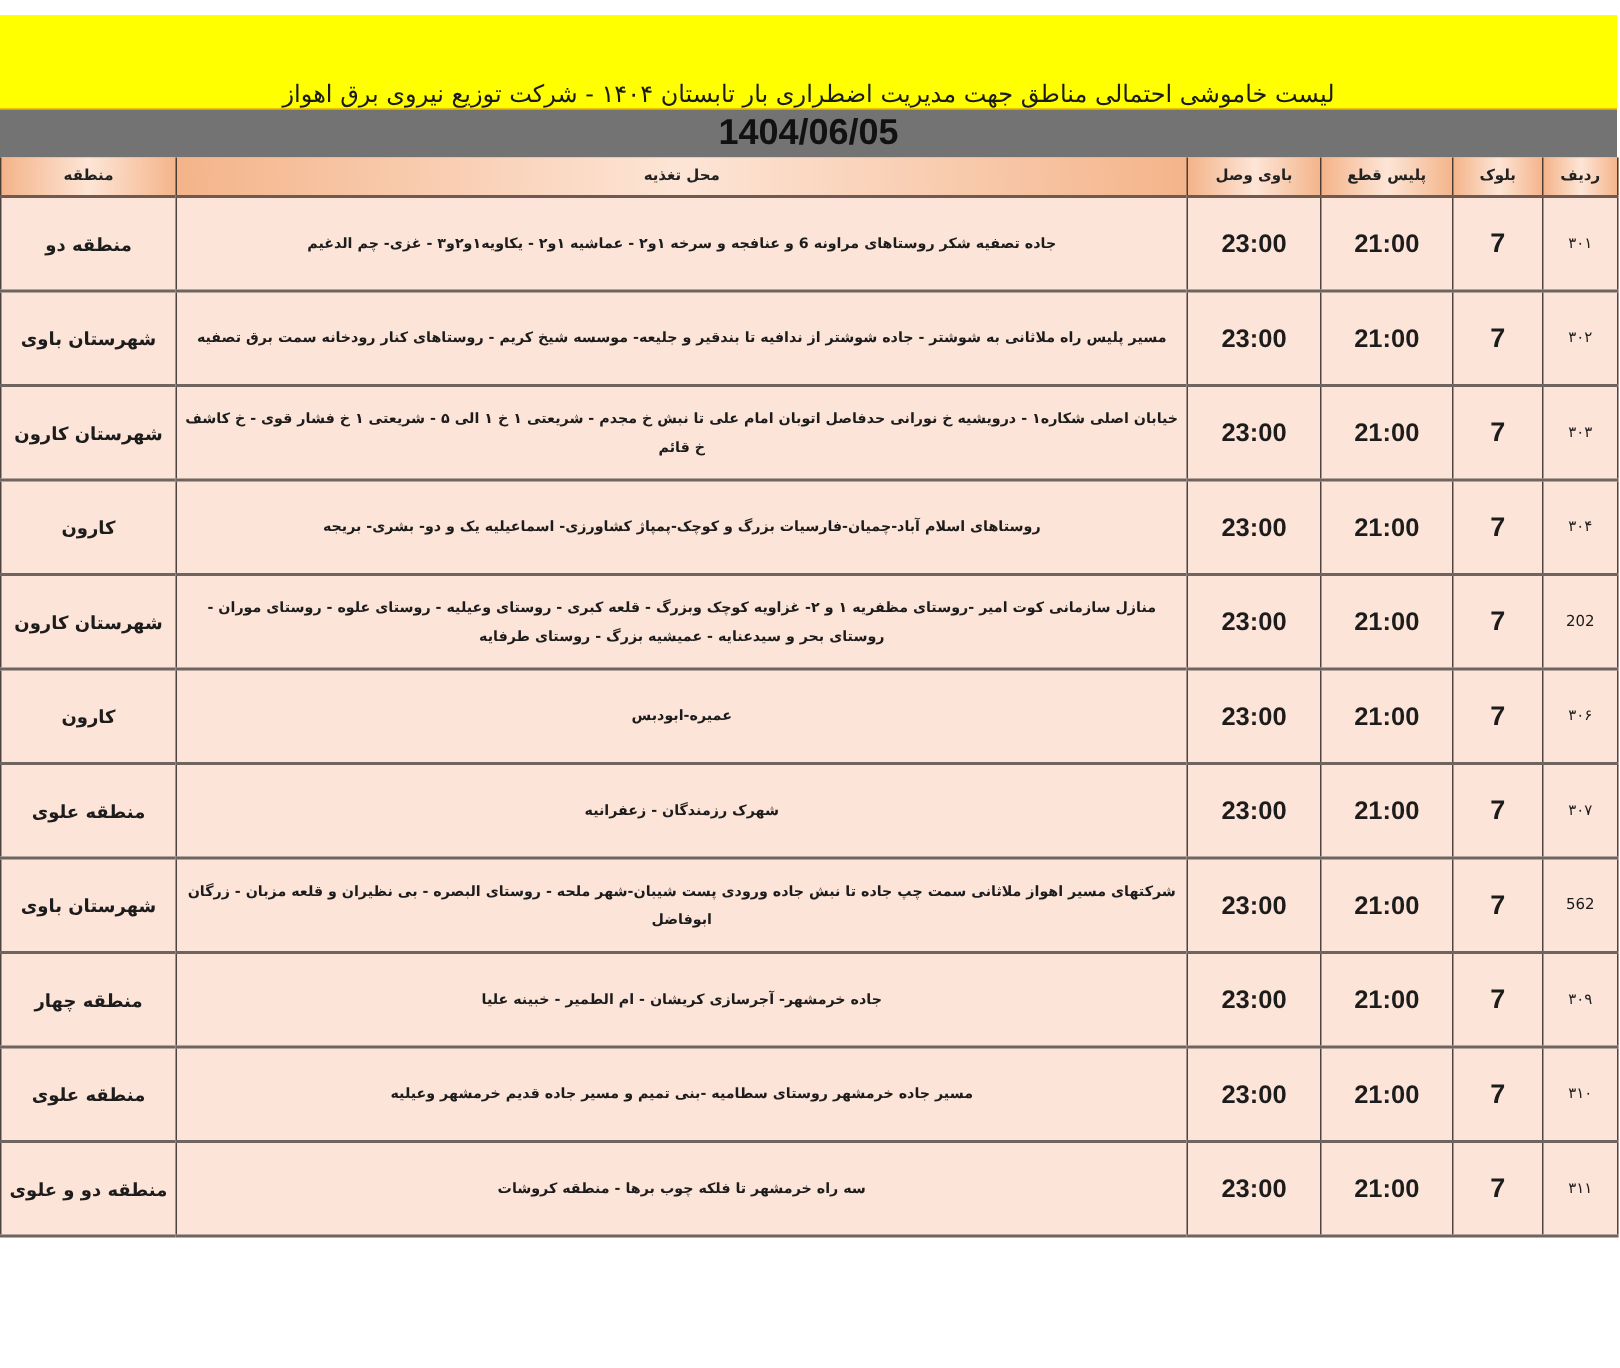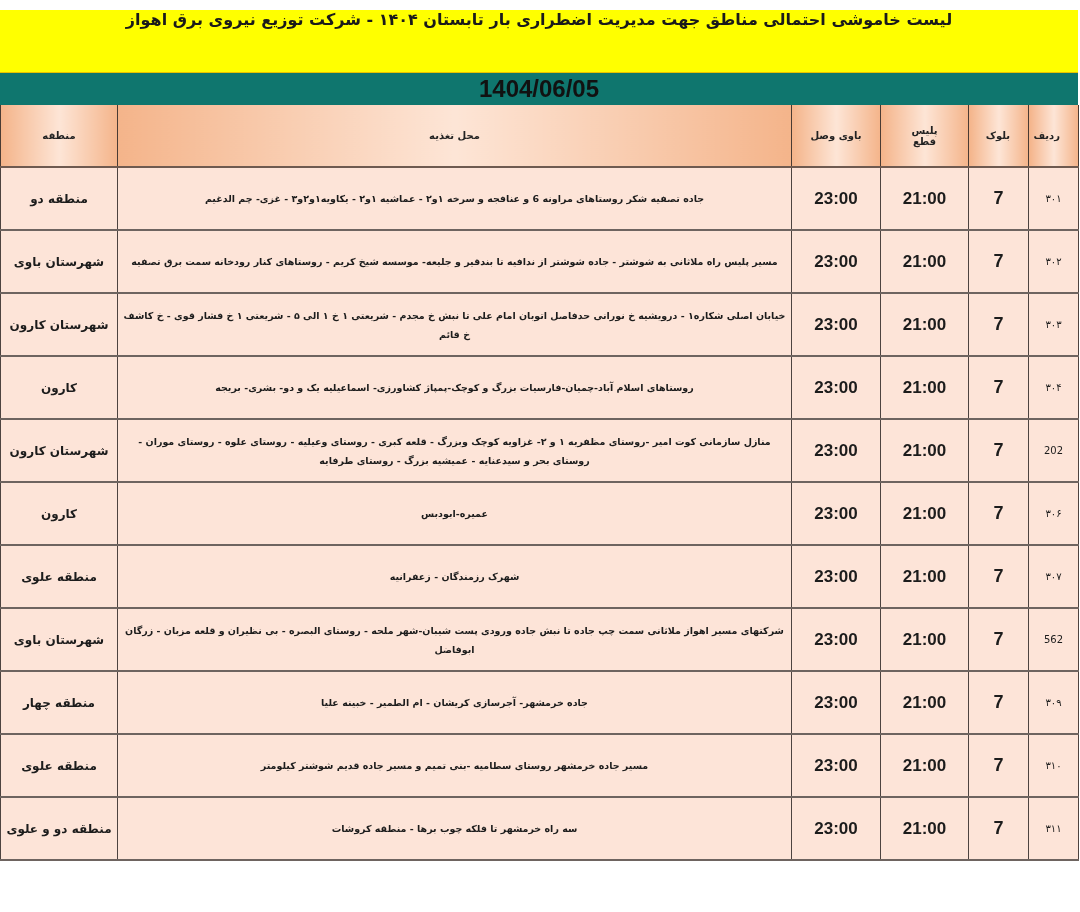--- a/index.html
+++ b/index.html
@@ -17,31 +17,31 @@
     .sheet {
       position: absolute;
       left: 0;
       top: 10px;
       width: 1078px;
     }
     .title-bar {
       height: 62px;
       background: #ffff00;
       display: flex;
-      align-items: flex-start;
+      align-items: flex-end;
       justify-content: center;
       direction: rtl;
       font-size: 16px;
-      font-weight: bold;
+      font-weight: normal;
       color: #1a1a1a;
       border-bottom: 1px solid #e8c200;
     }
     .date-bar {
       height: 32px;
-      background: #0f766e;
+      background: #737373;
       display: flex;
       align-items: center;
       justify-content: center;
       font-family: "Liberation Sans", sans-serif;
       font-size: 24px;
       font-weight: bold;
       color: #111111;
     }
     table.grid {
       border-collapse: collapse;
@@ -51,21 +51,21 @@
     }
     table.grid th {
       height: 25px;
       font-size: 10px;
       font-weight: bold;
       color: #222222;
       background: linear-gradient(to right, #f4b48a 0%, #fde5d6 50%, #f4b48a 100%);
       border-left: 1px solid #4a3b33;
       border-right: 1px solid #4a3b33;
       border-bottom: 2px solid #6e5a50;
-      padding: 18px;
+      padding: 0;
       text-align: center;
     }
     table.grid td {
       height: 61px;
       background: #fde4d8;
       border: 1px solid #4d4340;
       border-top: 1px solid #4d4340;
       border-bottom: 2px solid #6e6460;
       padding: 0 4px;
       text-align: center;
@@ -200,21 +200,21 @@
         <td class="c-time">21:00</td>
         <td class="c-time">23:00</td>
         <td class="c-place">جاده خرمشهر- آجرسازی کریشان - ام الطمیر - خبینه علیا</td>
         <td class="c-region">منطقه چهار</td>
       </tr>
       <tr>
         <td class="c-row">۳۱۰</td>
         <td class="c-block">7</td>
         <td class="c-time">21:00</td>
         <td class="c-time">23:00</td>
-        <td class="c-place">مسیر جاده خرمشهر روستای سطامیه -بنی تمیم و مسیر جاده قدیم شوشتر کیلومتر</td>
+        <td class="c-place">مسیر جاده خرمشهر روستای سطامیه -بنی تمیم و مسیر جاده قدیم خرمشهر وعیلیه</td>
         <td class="c-region">منطقه علوی</td>
       </tr>
       <tr>
         <td class="c-row">۳۱۱</td>
         <td class="c-block">7</td>
         <td class="c-time">21:00</td>
         <td class="c-time">23:00</td>
         <td class="c-place">سه راه خرمشهر تا  فلکه چوب برها  - منطقه کروشات</td>
         <td class="c-region">منطقه دو و علوی</td>
       </tr>

